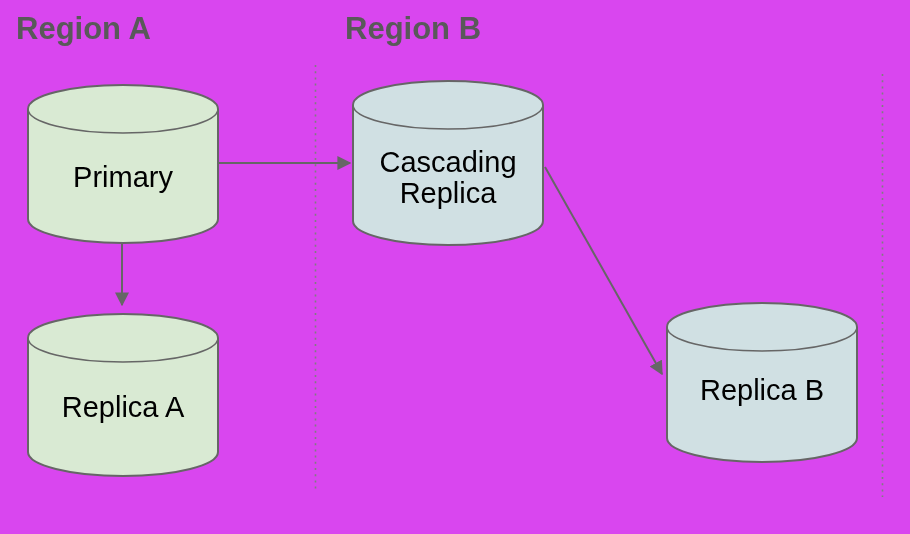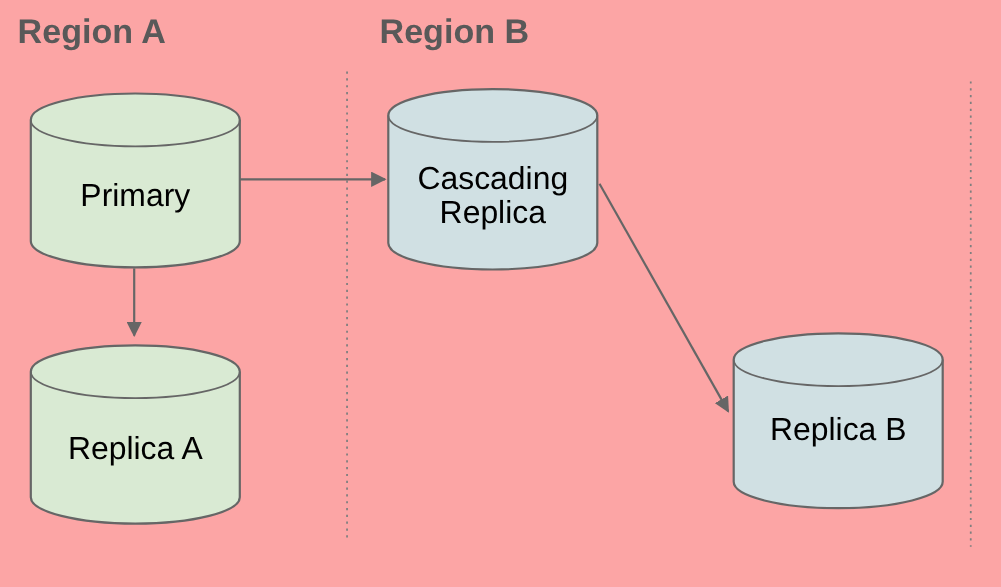--- a/index.html
+++ b/index.html
@@ -1,20 +1,20 @@
 <!DOCTYPE html>
 <html><head>
 <meta charset="utf-8">
 <style>
   html, body { margin: 0; padding: 0; background: #ffffff; }
   .stage {
     position: relative;
     width: 910px;
     height: 534px;
-    background: #fca5a5;
+    background: #d946ef;
     font-family: "Liberation Sans", sans-serif;
     overflow: hidden;
   }
   svg { display: block; }
   .heading {
     font-family: "Liberation Sans", sans-serif;
     font-size: 31px;
     font-weight: bold;
   }
   .node-label {

